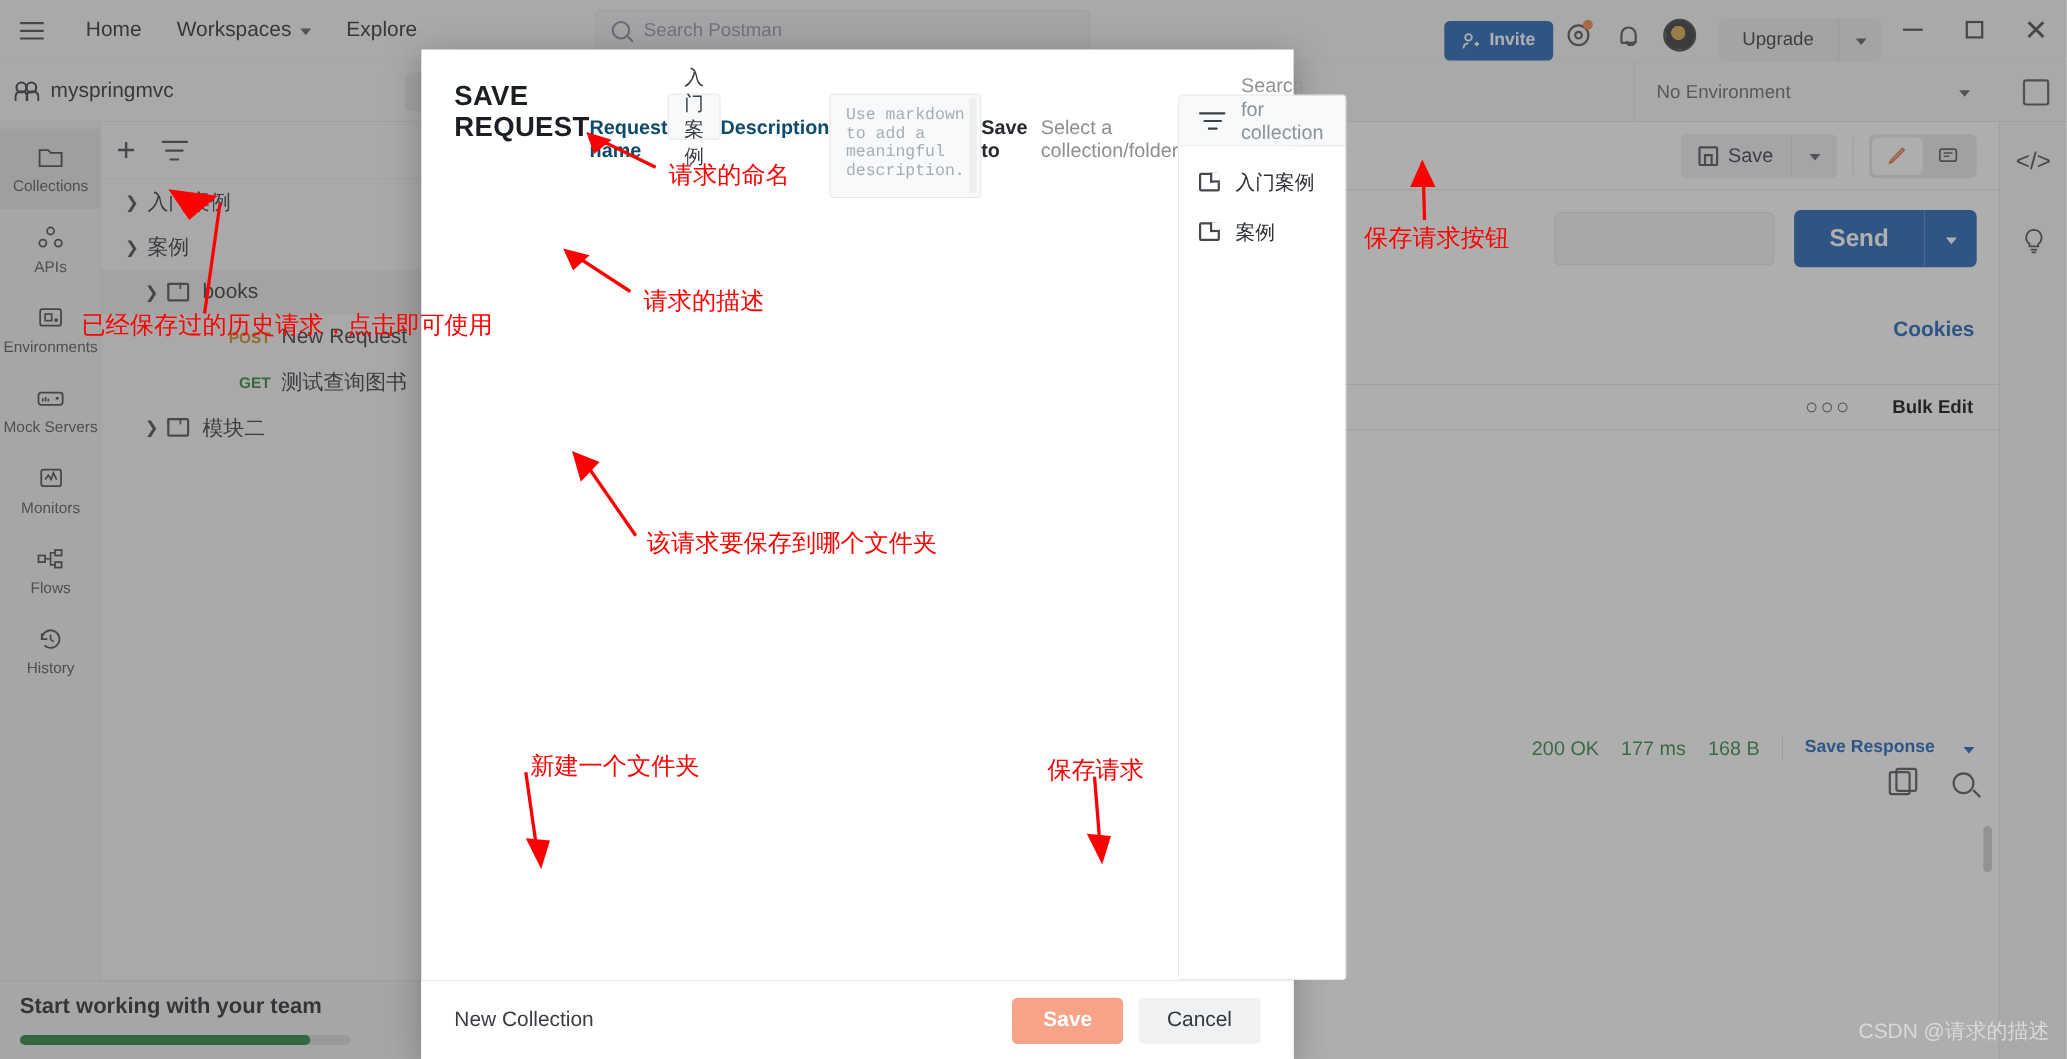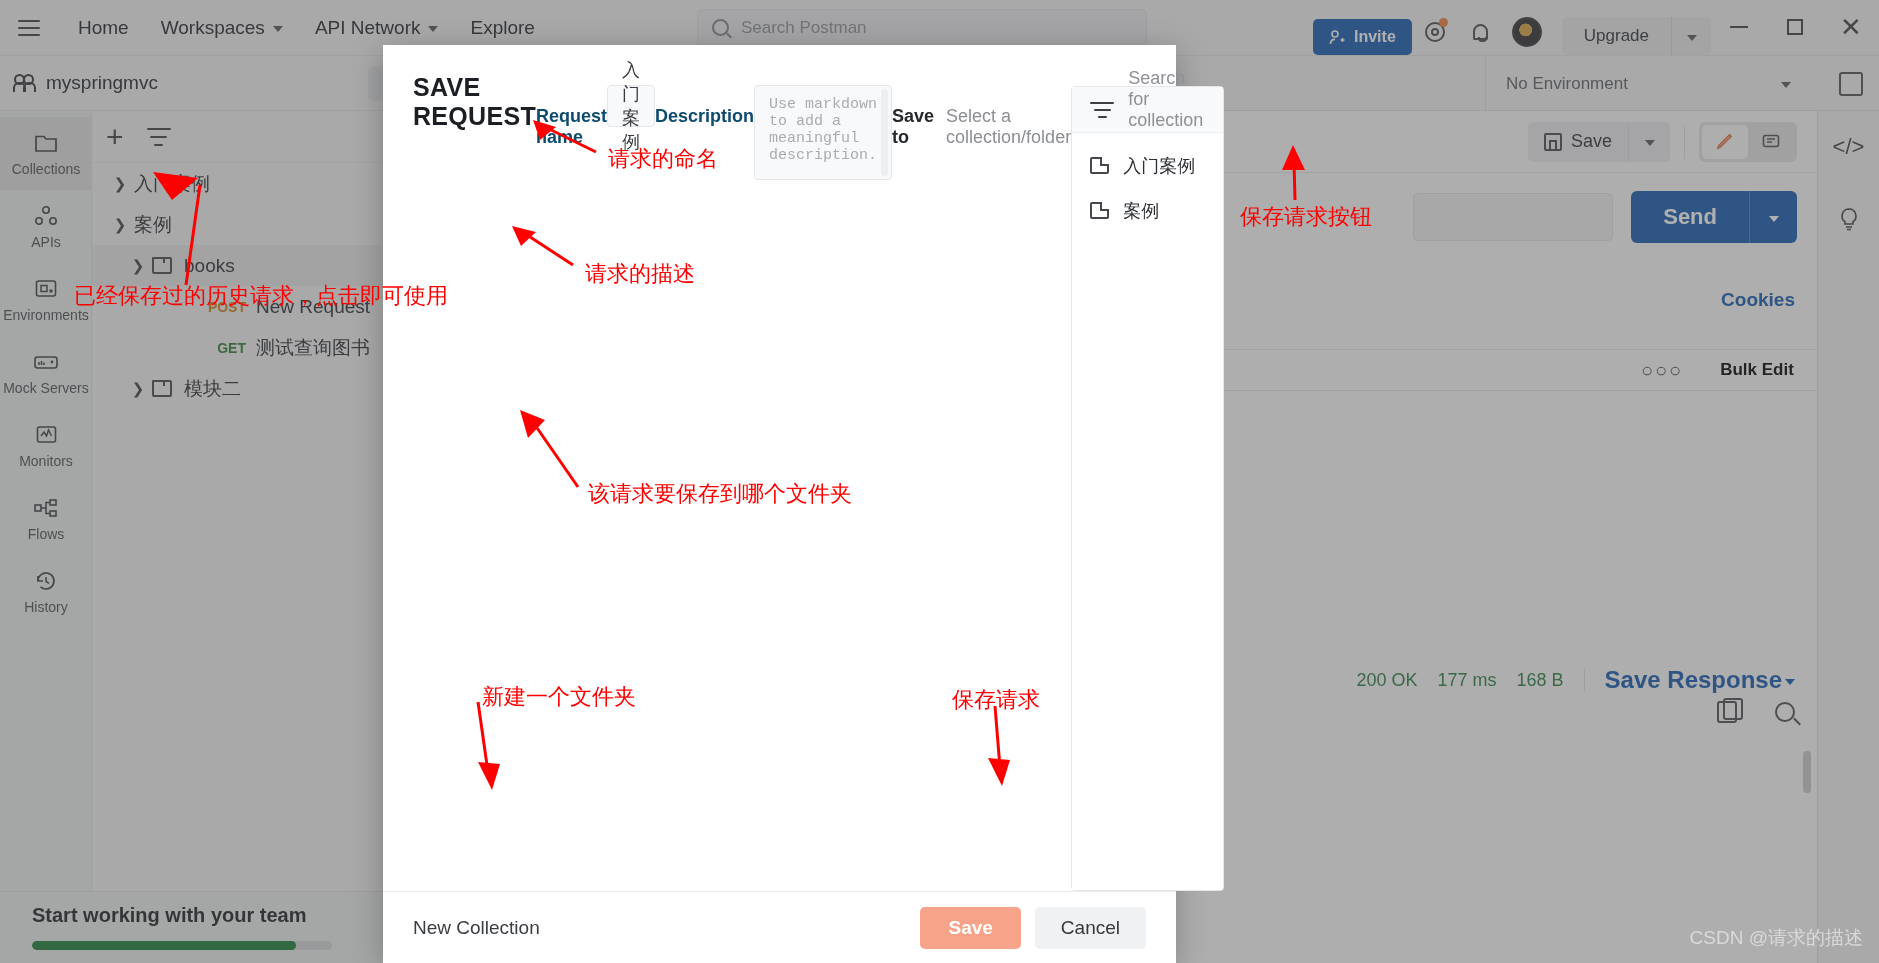--- a/index.html
+++ b/index.html
@@ -178,21 +178,21 @@
   .folder-ico { width: 20px; height: 17px; border: 2px solid #44474c; border-radius: 2px; margin-right: 12px; position: relative; flex:none;}
   .folder-ico::before { content:''; position:absolute; top:-2px; left:-2px; width:9px;height:4px;border:2px solid #44474c;border-bottom:none;border-radius:2px 2px 0 0;}
   .meth { font-size: 14px; font-weight: bold; width: 44px; text-align:right; margin-right: 10px;}
   .meth.post { color: #c9821a; }
   .meth.get { color: #2e7d32; }
   .req-label { font-size: 19px; color: #2a2d32;}
 
   
   .team-banner {
     position: absolute; left: 0; bottom: 0; width: 652px; height: 72px;
-    background: #eceded; border-top: 1px solid #e0e1e3; padding: 12px 32px;
+    background: #eceded; border-top: 1px solid #e0e1e3; padding: 12px 18px;
   }
   .team-title { font-size: 20px; color: #1d2025; font-weight: 600;}
   .team-bar { margin-top: 14px; width: 300px; height: 9px; background: #d4d6d8; border-radius: 5px; overflow:hidden;}
   .team-bar > i { display:block; height:100%; width: 88%; background:#1a7f37; border-radius:5px;}
 
   
   .rightpanel { position: absolute; left: 652px; top: 111px; right: 62px; bottom: 0; background: #fbfbfb; }
   .rp-row1 { height: 62px; display:flex; align-items:center; justify-content:flex-end; gap: 0; padding-right: 20px; border-bottom: 1px solid #e6e7e9;}
   .save-grp { display:flex; align-items:center; background:#ebecee; border-radius:5px; height:40px; }
   .save-btn { display:flex; align-items:center; gap:9px; font-size:18px; color:#2b2e33; padding: 0 16px; height:100%; cursor:pointer;}
@@ -213,21 +213,21 @@
   .desc-header { position:absolute; left: 0; right: 0; top: 238px; height: 42px; border-top:1px solid #e3e4e6; border-bottom:1px solid #e3e4e6; display:flex; align-items:center;}
   .dh-cell { font-size: 17px; font-weight: bold; color:#35383d; padding-left: 16px; flex:1;}
   .dh-dots { width: 70px; text-align:center; font-size:20px; color:#4b4e53; letter-spacing:2px; cursor:pointer;}
   .dh-bulk { width: 120px; text-align:center; font-size:17px; font-weight:bold; color:#000000; cursor:pointer;}
   .desc-row { position:absolute; left: 0; right: 0; top: 280px; height: 40px; display:flex; align-items:center;}
   .desc-ph { font-size: 18px; color: #8e9196; padding-left: 16px;}
 
   .resp-bar { position:absolute; left:0; right:0; top: 546px; height: 46px; display:flex; align-items:center; justify-content:flex-end; gap: 20px; padding-right: 22px;}
   .resp-stat { font-size:18px; color:#2a7d3f;}
   .resp-sep { width:1px; height:22px; background:#dcdde0;}
-  .resp-save { font-size:24px; color:#1559b0; font-weight:bold; display:flex; align-items:center; gap:3px; cursor:pointer;}
+  .resp-save { font-size:16px; color:#1559b0; font-weight:bold; display:flex; align-items:center; gap:26px; cursor:pointer;}
   .resp-tools { position:absolute; right: 22px; top: 590px; display:flex; gap: 38px; align-items:center;}
   .copy-ico { width: 20px; height: 22px; border:2px solid #4a4d52; border-radius:3px; position:relative;}
   .copy-ico::before{content:'';position:absolute;left:4px;top:-5px;width:16px;height:18px;border:2px solid #4a4d52;border-radius:3px;background:transparent;}
   .srch-ico { width: 20px; height: 20px; border:2px solid #4a4d52; border-radius:50%; position:relative;}
   .srch-ico::after{content:'';position:absolute;right:-5px;bottom:-6px;width:2px;height:9px;background:#4a4d52;transform:rotate(-45deg);}
   .scroll-thumb { position:absolute; right: 6px; top: 640px; width: 8px; height: 42px; background:#c8cacd; border-radius:4px;}
 
   
   .farrail { position:absolute; right: 0; top: 111px; width: 62px; bottom: 0; background:#f2f3f4; border-left:1px solid #e1e2e4;}
   .fr-item { height: 72px; display:flex; align-items:center; justify-content:center; font-size:22px; color:#3d4045; cursor:pointer;}
@@ -303,24 +303,20 @@
         </div>
 
       <div class="nav-item">
         <span>Home</span>
       </div>
       <div class="nav-item">
         <span>Workspaces</span>
         <span class="caret"></span>
       </div>
       <div class="nav-item">
-        <span>API Network</span>
-        <span class="caret"></span>
-      </div>
-      <div class="nav-item">
         <span>Explore</span>
       </div>
 
       <div class="search-wrap">
         <span class="magnifier"></span>
         <span class="ph">Search Postman</span>
       </div>
 
       <div class="topright">
         <div class="invite-btn">

